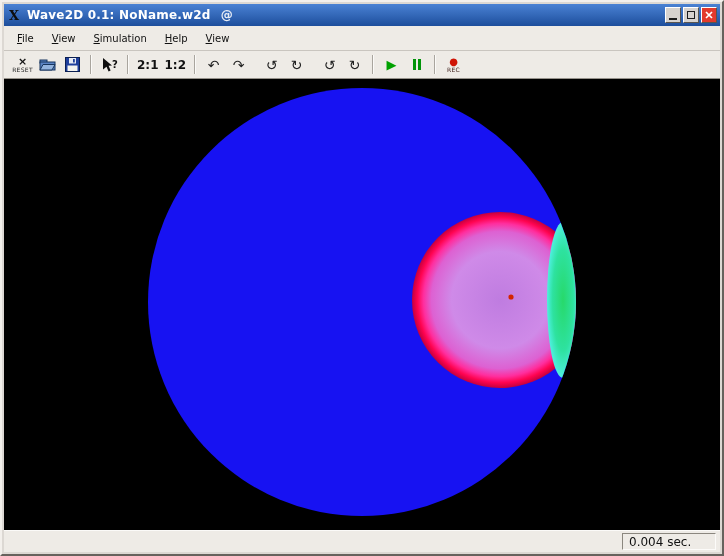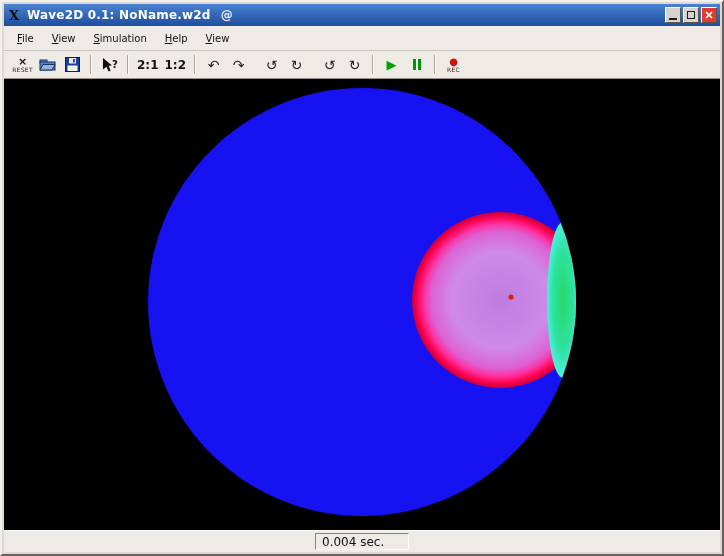--- a/index.html
+++ b/index.html
@@ -72,21 +72,21 @@
   .rec-label{ font-size:6px; color:#40201c; letter-spacing:.3px; }
 
   
   .canvas{ flex:1 1 auto; background:#000; position:relative; overflow:hidden; }
   .canvas svg{ display:block; }
 
   
   .statusbar{
     height:22px; flex:0 0 22px; background:#eeebe6;
     border-top:1px solid #fbfaf8;
-    display:flex; align-items:center; justify-content:center;
+    display:flex; align-items:center; justify-content:flex-end;
     padding:8px 4px;
   }
   .status-box{
     width:94px; height:17px;
     border:1px solid; border-color:#8b877f #fcfbf9 #fcfbf9 #8b877f;
     background:#eeebe6; color:#111;
     font-size:12px; display:flex; align-items:center; padding:0 6px;
   }
 </style>
 </head>

